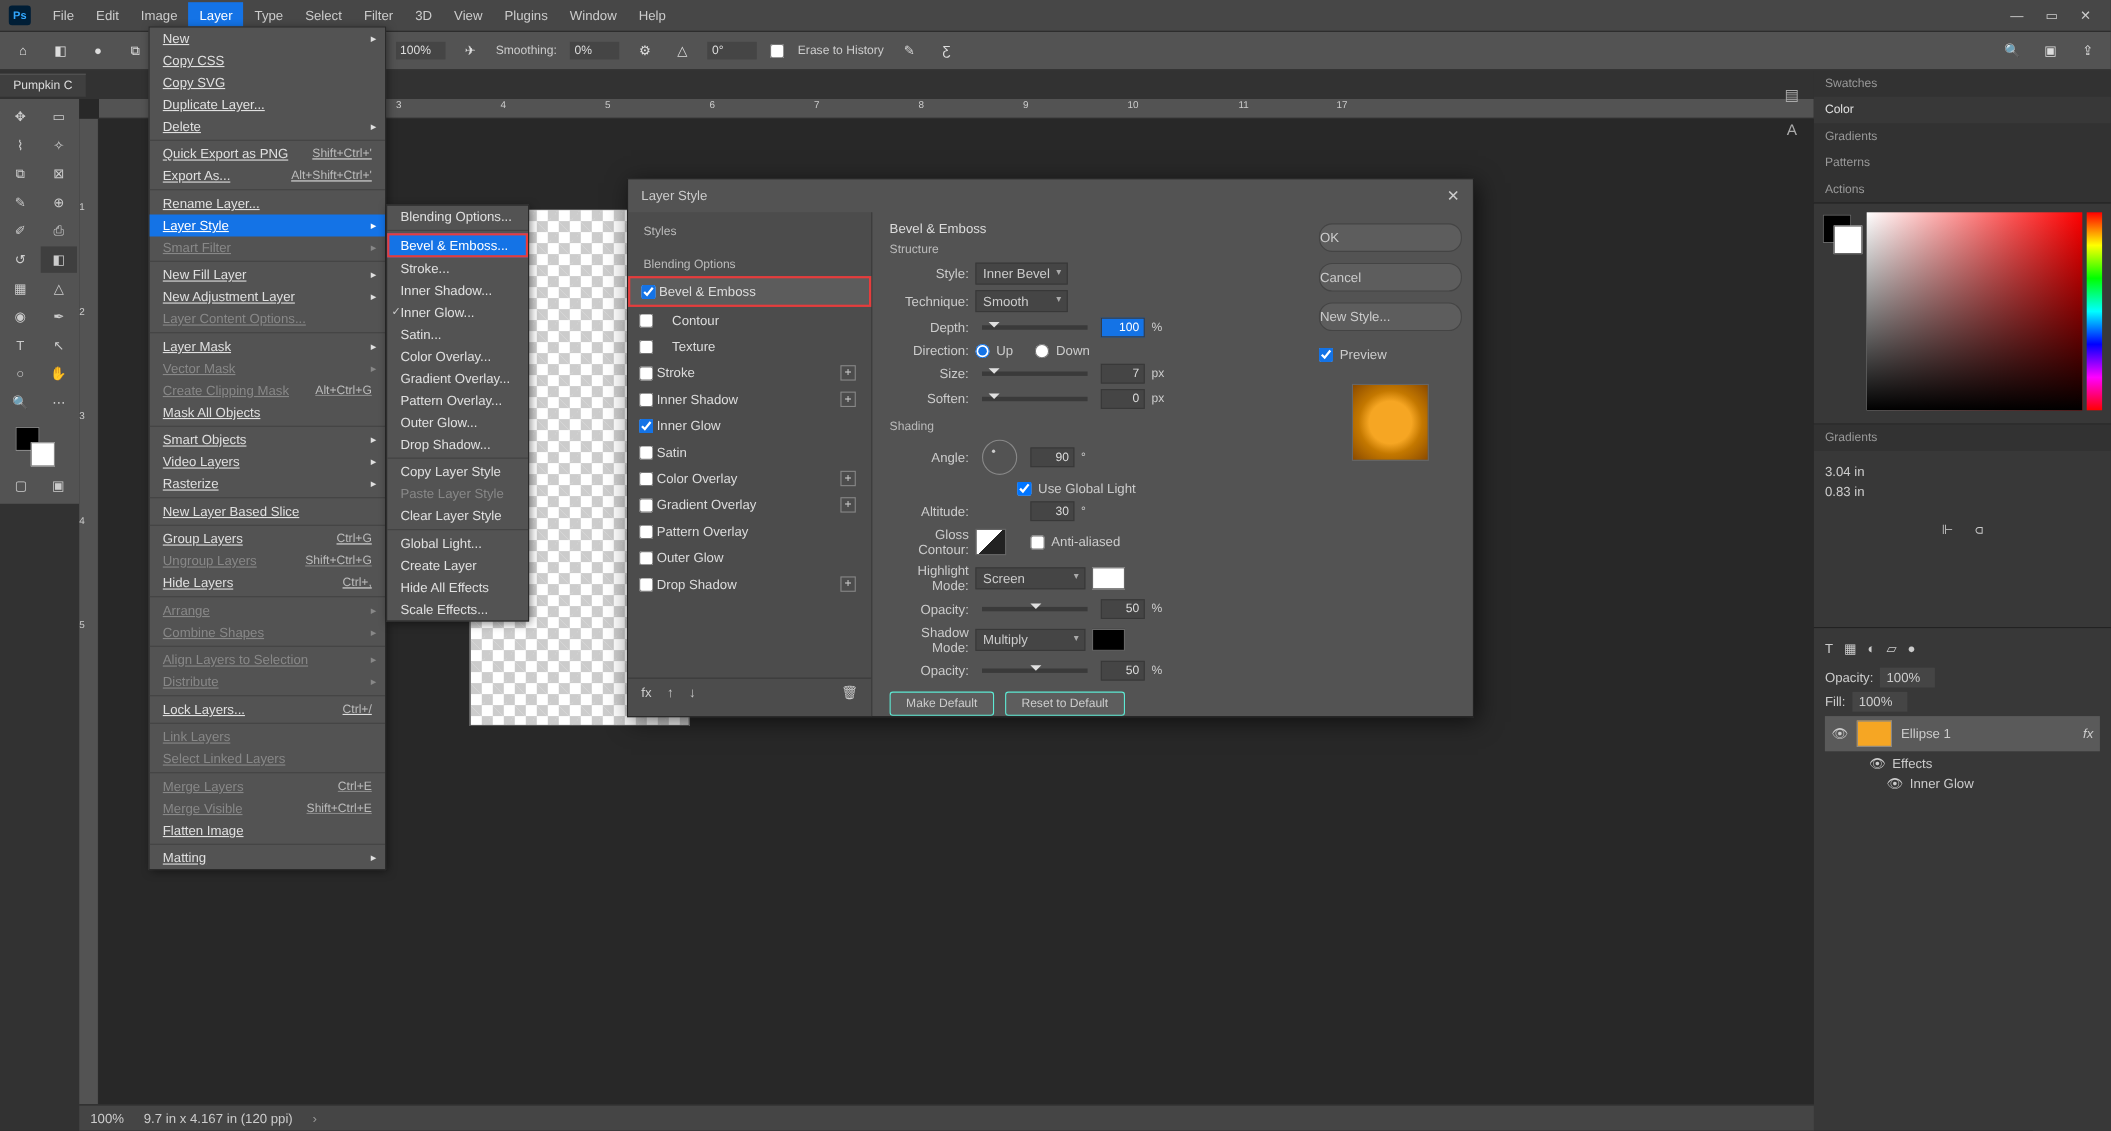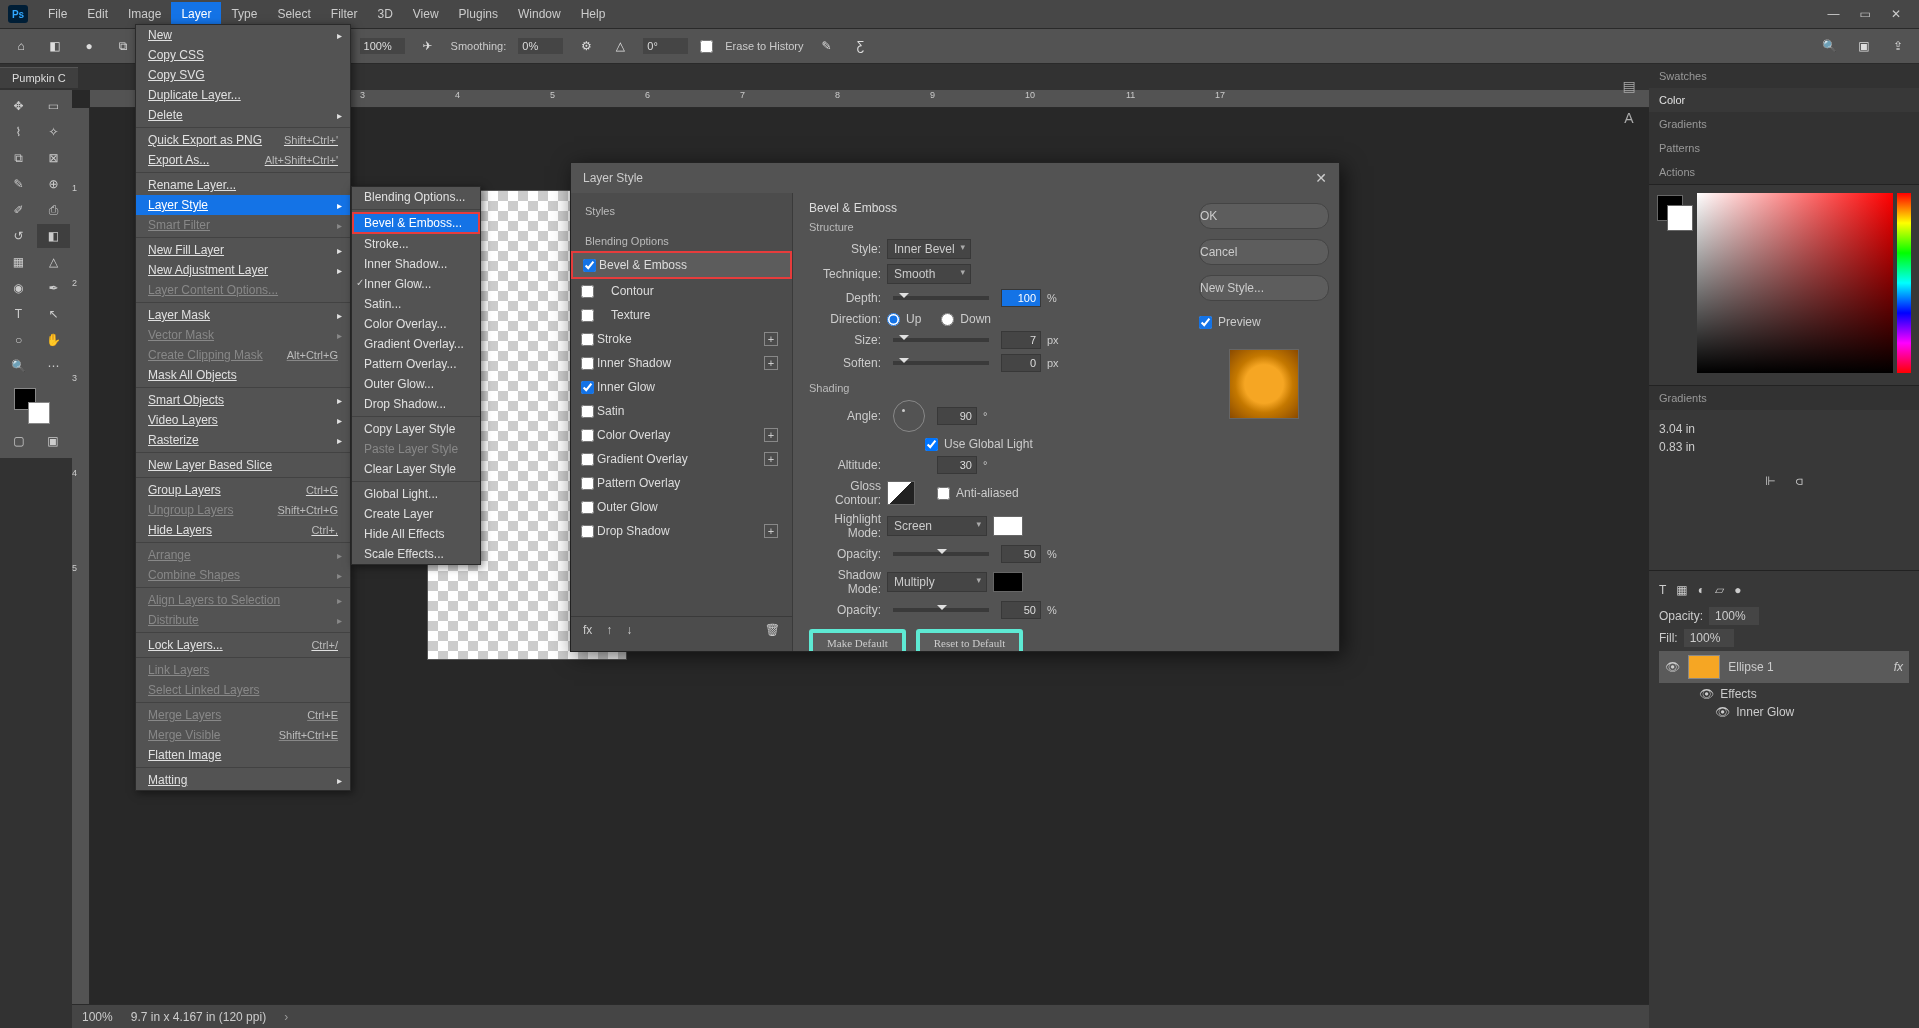--- a/index.html
+++ b/index.html
@@ -107,21 +107,21 @@
 .dlg .c2 .frow .slider.mid::after { left:44px; }
 .dlg .c2 .frow .inp { width:40px; background:#454545; border:1px solid #383838; padding:2px 4px; text-align:right; color:#ddd; font-size:11px; }
 .dlg .c2 .frow .inp.selblue { background:#1473e6; color:#fff; }
 .dlg .c2 .frow .u { font-size:11px; color:#ccc; }
 .dlg .c2 .frow .rad { accent-color:#1473e6; }
 .dlg .c2 .frow .ring { width:32px; height:32px; border:1px solid #888; border-radius:50%; position:relative; margin:0 6px; }
 .dlg .c2 .frow .ring::after { content:''; position:absolute; width:3px; height:3px; background:#ccc; border-radius:50%; left:8px; top:8px; }
 .dlg .c2 .frow .contour { width:28px; height:24px; background:linear-gradient(135deg,#fff 50%,#222 50%); border:1px solid #666; position:relative; }
 .dlg .c2 .frow .colorw { width:30px; height:20px; border:1px solid #666; }
 .dlg .c2 .btns { display:flex; gap:10px; margin-top:10px; }
-.dlg .c2 .btn { background:#5d5d5d; border:4px solid #5eead4; padding:4px 14px; font-size:11px; border-radius:3px;font-family:Liberation Serif, serif; }
+.dlg .c2 .btn { background:#5d5d5d; border:1px solid #5eead4; padding:4px 14px; font-size:11px; border-radius:3px; }
 .dlg .c3 { width:150px; padding:10px; display:flex; flex-direction:column; gap:10px; }
 .dlg .c3 .btn { background:#5d5d5d; border:1px solid #444; padding:5px 0; border-radius:12px; font-size:12px; }
 .dlg .c3 .prev { display:flex; align-items:center; gap:6px; font-size:12px; margin-top:4px; }
 .dlg .c3 .prev input { accent-color:#1473e6; }
 .dlg .c3 .pthumb { width:70px; height:70px; background:radial-gradient(circle,#f6a623 40%,#c47800 60%,#8a4a00 100%); border:1px solid #666; margin:10px auto; }
 
 
 .status { position:absolute; left:72px; bottom:0; right:270px; height:24px; background:#454545; display:flex; align-items:center; padding:0 10px; font-size:11px; color:#ccc; gap:18px; border-top:1px solid #2a2a2a; }
 .status .arrow { color:#999; }
 

